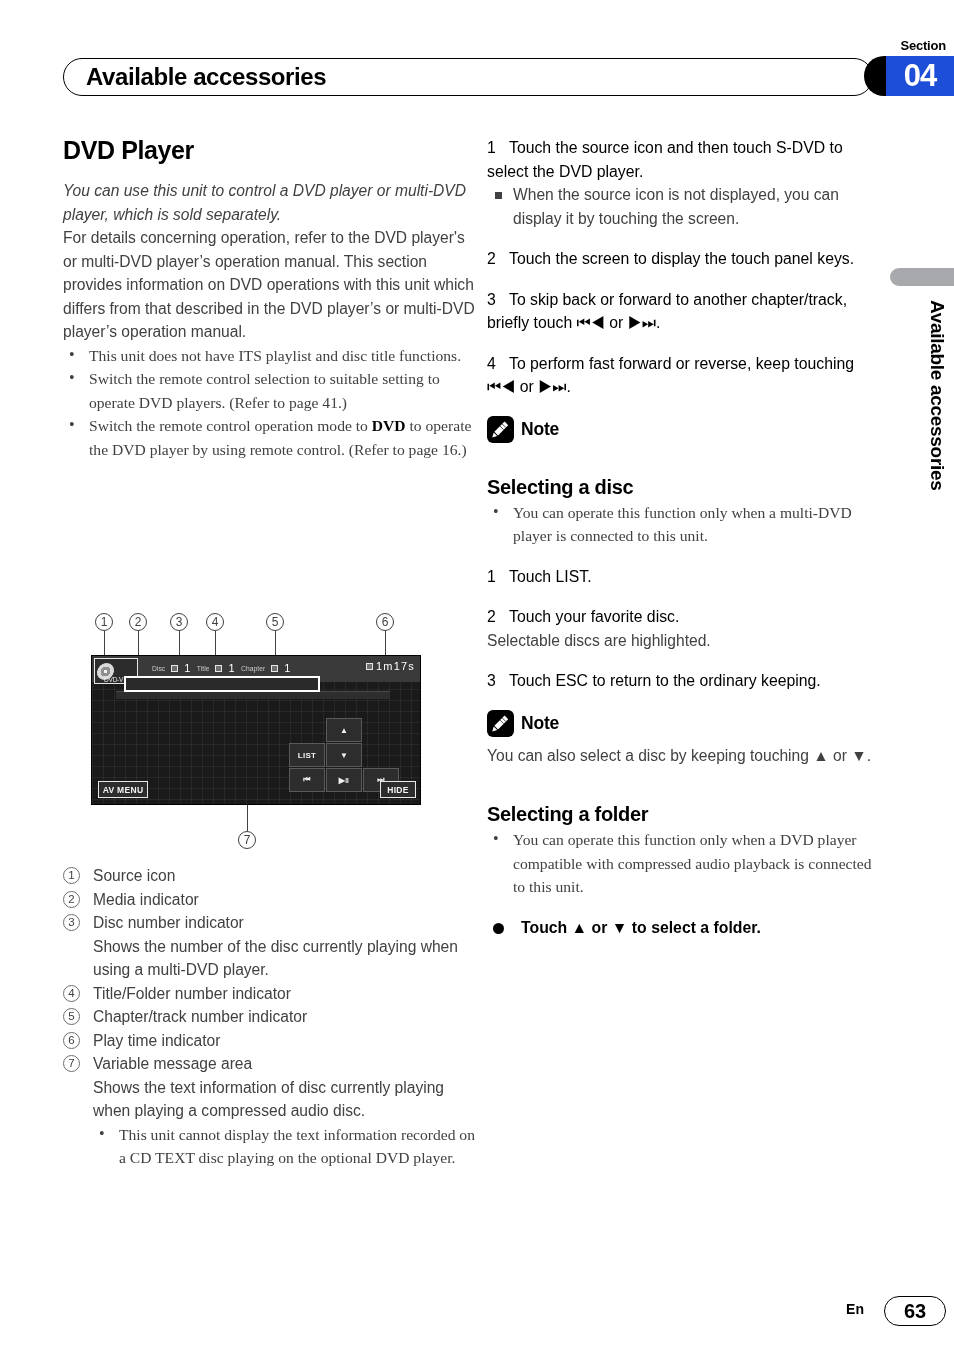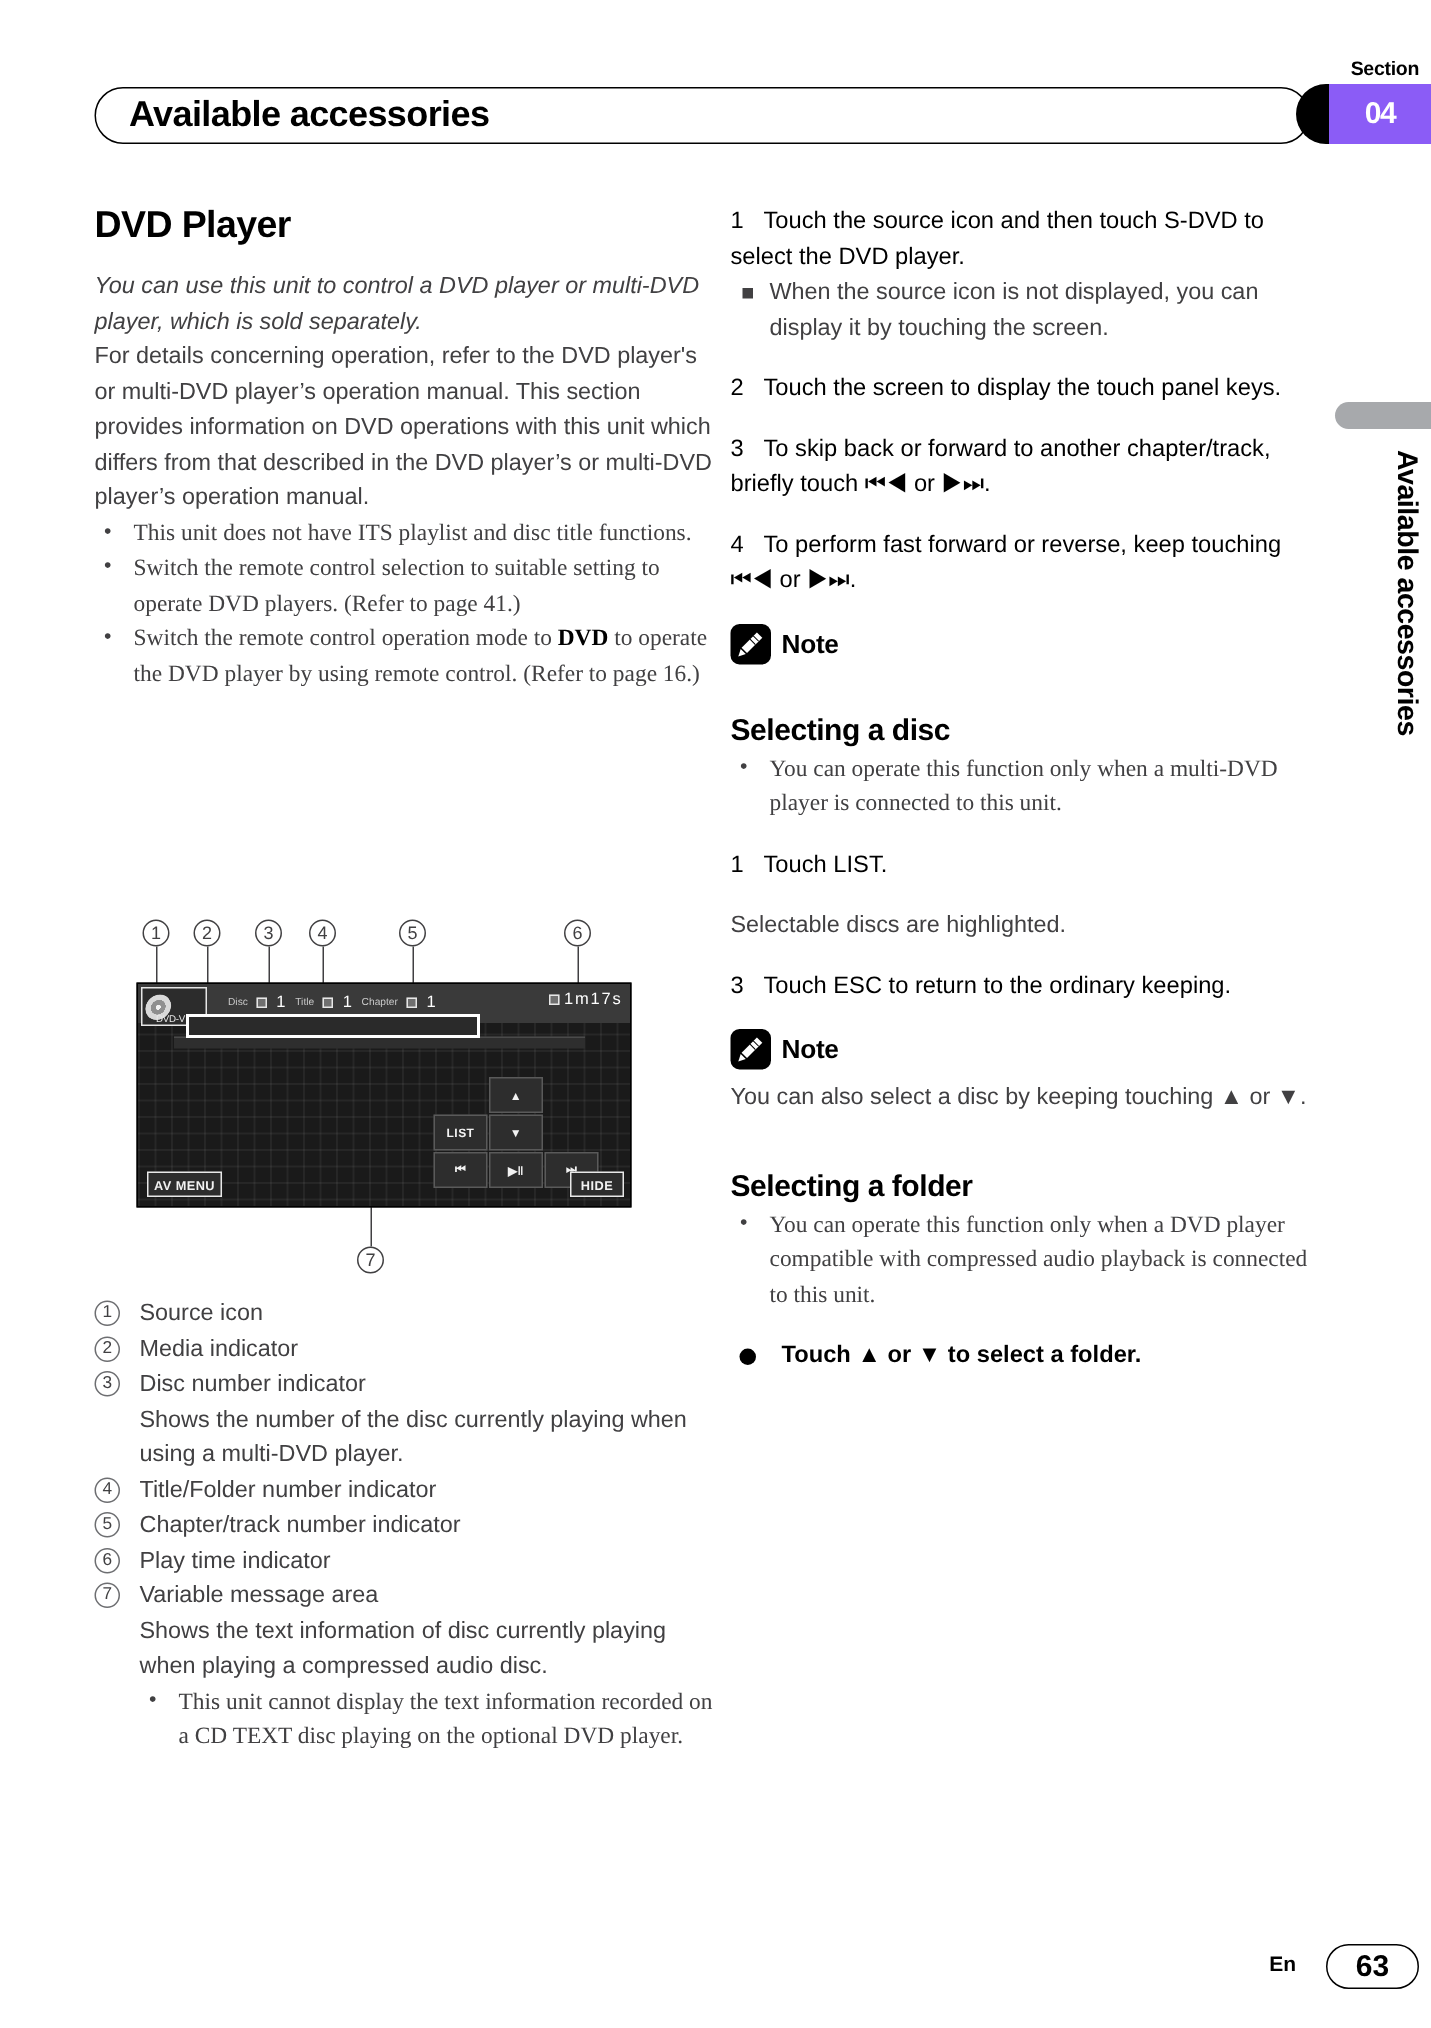--- a/index.html
+++ b/index.html
@@ -15,23 +15,23 @@
 
   
   #header { position:absolute; left:0; top:0; width:954px; height:120px; }
   #section-label {
     position:absolute; right:8px; top:38px;
     font-size:13px; font-weight:bold; color:#000;
     letter-spacing:-0.2px;
   }
   #section-badge {
     position:absolute; right:0px; top:56px;
-    width:68px; height:40px; background:#8b5cf6; color:#fff;
+    width:68px; height:40px; background:#1d4ed8; color:#fff;
     display:flex; align-items:center; justify-content:center;
-    font-size:20px; font-weight:bold; letter-spacing:-1px;
+    font-size:31px; font-weight:bold; letter-spacing:-1px;
   }
   #section-badge-round {
     position:absolute; right:46px; top:56px;
     width:44px; height:40px; background:#000; border-radius:22px 0 0 22px;
   }
   #title-pill {
     position:absolute; left:63px; top:58px; width:810px; height:38px;
     border:1.6px solid #000; border-radius:19px;
     display:flex; align-items:center;
   }
@@ -361,20 +361,21 @@
   <div class="gap-l"></div>
   <h2 class="sub2">Selecting a disc</h2>
   <ul class="dots">
     <li>You can operate this function only when a multi-DVD player is connected to this unit.</li>
   </ul>
 
   <div class="gap-m"></div>
   <p class="step"><span class="num">1</span><span>Touch LIST.</span></p>
 
   <div class="gap-m"></div>
+  <p class="step"><span class="num">2</span><span>Touch your favorite disc.</span></p>
   <p class="after">Selectable discs are highlighted.</p>
 
   <div class="gap-m"></div>
   <p class="step"><span class="num">3</span><span>Touch ESC to return to the ordinary keeping.</span></p>
 
   <div class="gap-m"></div>
   <div>
     <div class="note-head">
       <span class="note-icon">
         <svg width="19" height="19" viewBox="0 0 19 19">

